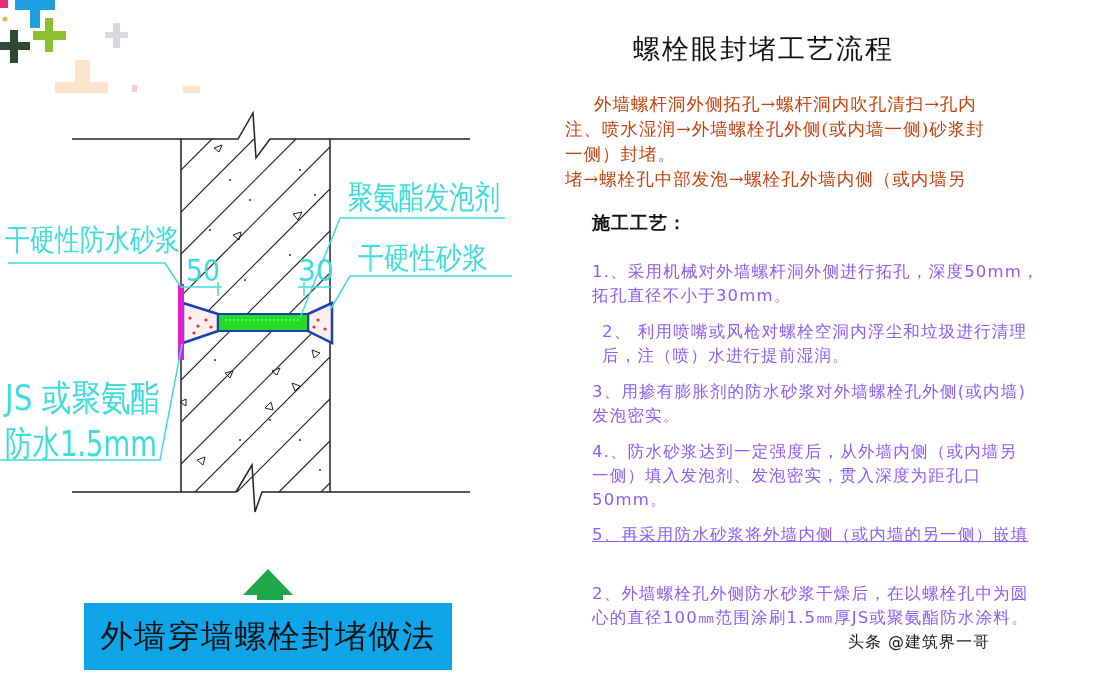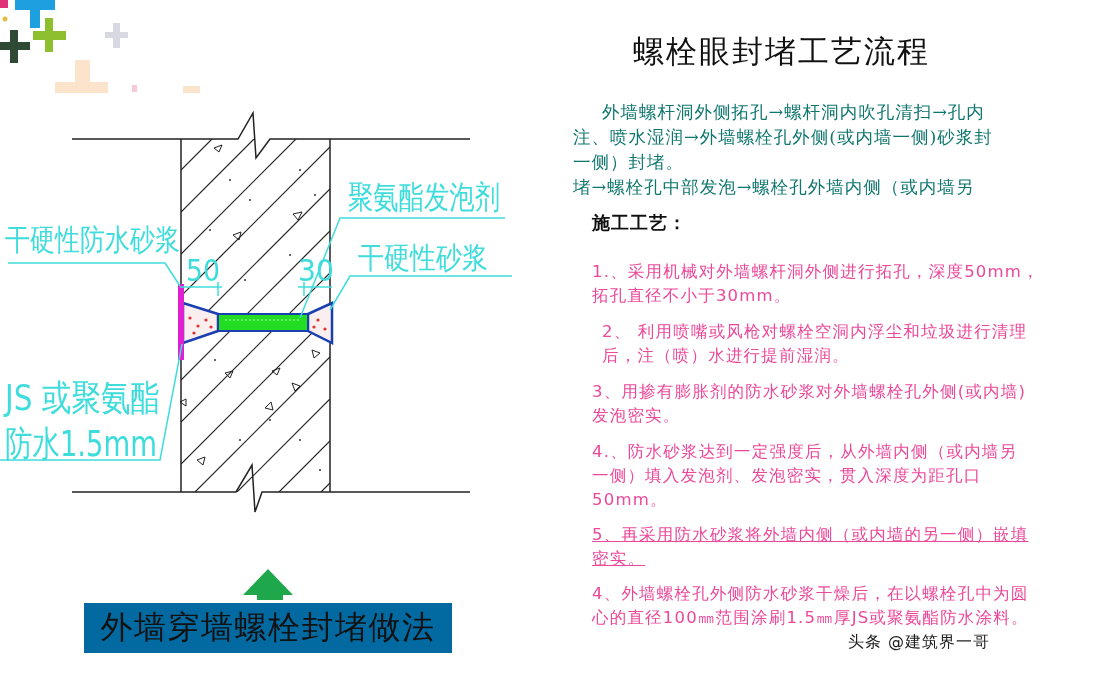--- a/index.html
+++ b/index.html
@@ -8,49 +8,49 @@
     background: #ffffff;
     font-family: "DejaVu Serif", "Liberation Serif", serif;
   }
   .deco { position: absolute; left: 0; top: 0; }
   .diagram { position: absolute; left: 0; top: 0; }
   .cad-text {
     font-family: "DejaVu Sans", "Liberation Sans", sans-serif;
     fill: #3fdcdc;
   }
   .caption-box {
-    position: absolute; left: 84px; top: 603px; width: 368px; height: 50px;
-    background: #0369a1; display: flex; align-items: center; justify-content: center;
+    position: absolute; left: 84px; top: 603px; width: 368px; height: 67px;
+    background: #0ea5e9; display: flex; align-items: center; justify-content: center;
     box-sizing: border-box;
   }
   .caption-text {
     font-family: "DejaVu Serif", "Liberation Serif", serif;
     font-size: 32px; letter-spacing: 1.5px; color: #111; white-space: nowrap;
   }
   .title {
     position: absolute; left: 633px; top: 31px;
     font-family: "DejaVu Serif", "Liberation Serif", serif;
-    font-size: 31px; letter-spacing: 2px; color: #111; white-space: nowrap;
+    font-size: 27px; letter-spacing: 2px; color: #111; white-space: nowrap;
   }
   .intro {
-    position: absolute; left: 565px; top: 100px; width: 470px;
-    font-family: "DejaVu Serif", "Liberation Serif", serif;
-    font-size: 17.5px; line-height: 25px; color: #0f766e; letter-spacing: 1px; margin-left: 8px;
+    position: absolute; left: 565px; top: 92px; width: 470px;
+    font-family: "DejaVu Serif", "Liberation Serif", serif;
+    font-size: 17.5px; line-height: 25px; color: #c2410c; letter-spacing: 1px;
   }
   .intro .line { white-space: nowrap; }
   .intro .line.first { padding-left: 29px; }
   .section-heading {
     position: absolute; left: 592px; top: 211px;
     font-family: Liberation Sans, sans-serif;
     font-size: 18px; font-weight: bold; color: #111; letter-spacing: 1px;
   }
   .step {
     position: absolute; left: 592px; width: 495px;
     font-family: "DejaVu Sans", "Liberation Sans", sans-serif;
-    font-size: 16.5px; line-height: 24px; color: #ec4899; letter-spacing: 1.2px;
+    font-size: 16.5px; line-height: 24px; color: #8b5cf6; letter-spacing: 1.2px;
   }
   .step .line { white-space: nowrap; }
   .step-1 { top: 260px; }
   .step-2 { top: 320px; margin-left: 10px; }
   .step-3 { top: 380px; }
   .step-4 { top: 440px; }
   .step-5 { top: 523px; text-decoration: underline; }
   .step-6 { top: 582px; }
   .watermark {
     position: absolute; left: 848px; top: 632px;
@@ -211,20 +211,19 @@
   <div class="line">3、用掺有膨胀剂的防水砂浆对外墙螺栓孔外侧(或内墙)</div>
   <div class="line">发泡密实。</div>
 </div>
 <div class="step step-4">
   <div class="line">4.、防水砂浆达到一定强度后，从外墙内侧（或内墙另</div>
   <div class="line">一侧）填入发泡剂、发泡密实，贯入深度为距孔口</div>
   <div class="line">50mm。</div>
 </div>
 <div class="step step-5">
   <div class="line">5、再采用防水砂浆将外墙内侧（或内墙的另一侧）嵌填</div>
-  <div class="line">密实。</div>
 </div>
 <div class="step step-6">
-  <div class="line">4、外墙螺栓孔外侧防水砂浆干燥后，在以螺栓孔中为圆</div>
+  <div class="line">2、外墙螺栓孔外侧防水砂浆干燥后，在以螺栓孔中为圆</div>
   <div class="line">心的直径100㎜范围涂刷1.5㎜厚JS或聚氨酯防水涂料。</div>
 </div>
 
 <div class="watermark">头条 @建筑界一哥</div>
 
 </body></html>

